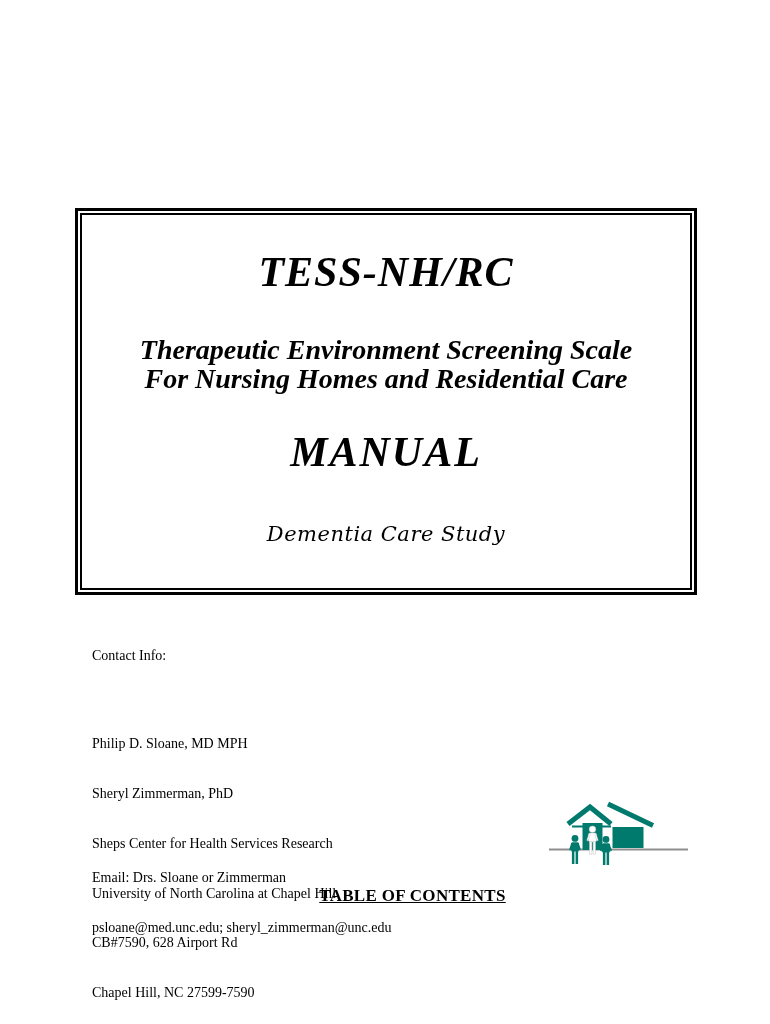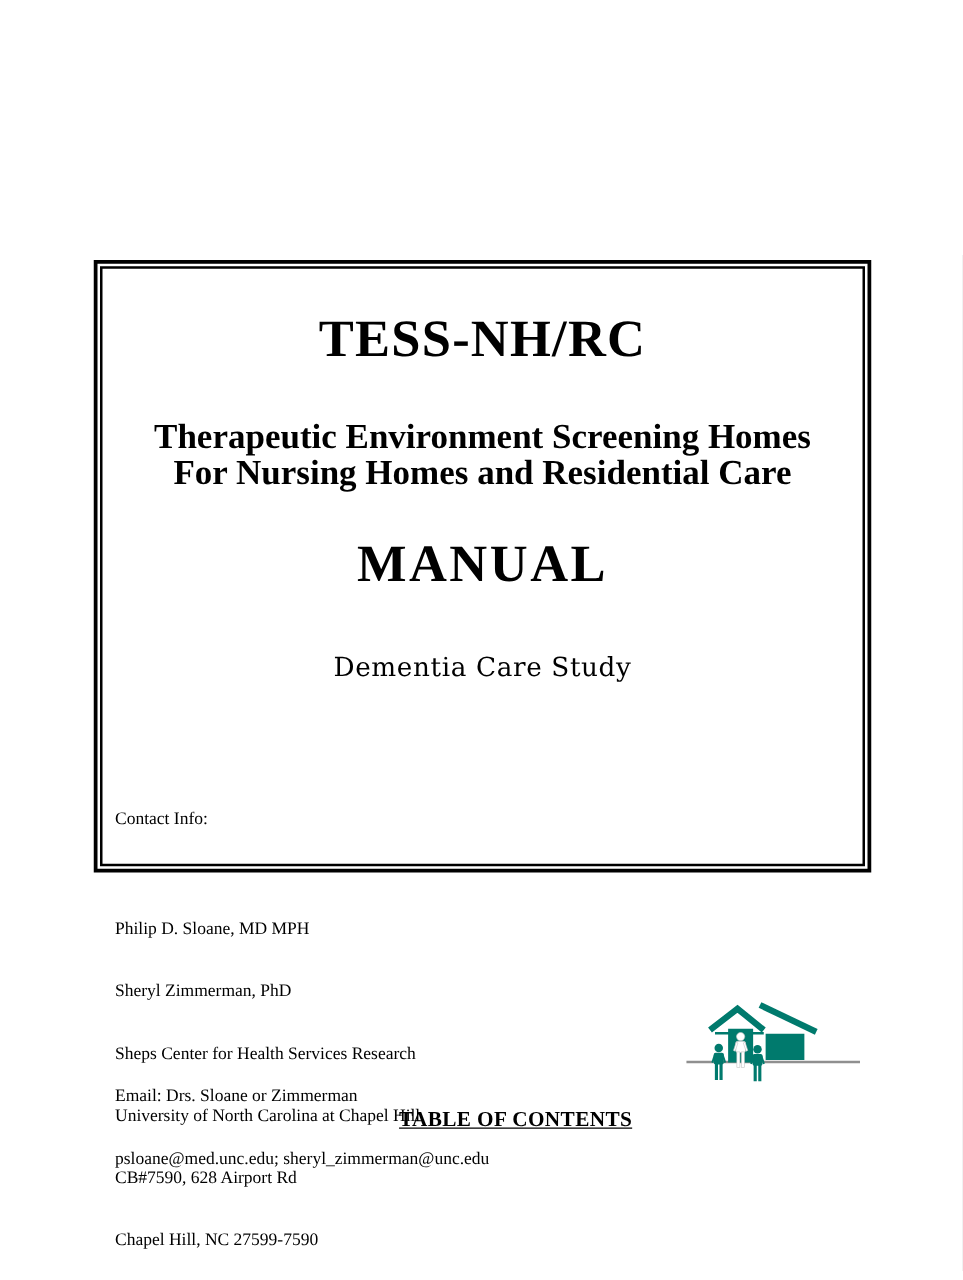--- a/index.html
+++ b/index.html
@@ -8,24 +8,25 @@
     width:770px;height:1024px;
     margin:0 auto;
     background:#ffffff;
     font-family:"Liberation Serif","DejaVu Serif",serif;
     color:#000;
     overflow:hidden;
   }
   
   .title-box{
     position:absolute;left:75px;top:208px;
-    width:622px;height:490px;
+    width:622px;height:387px;
     box-sizing:border-box;
     border:3px solid #000;
     padding:2px;
+    font-style:italic;
   }
   .title-box-inner{
     box-sizing:border-box;
     width:100%;height:100%;
     border:2px solid #000;
     position:relative;
   }
   .box-text{position:absolute;left:0;width:100%;text-align:center;}
   .acronym{top:36px;font-size:42px;line-height:42px;font-weight:bold;letter-spacing:1px;}
   .subtitle{top:120px;font-size:28px;line-height:29px;font-weight:bold;}
@@ -51,21 +52,21 @@
 </style>
 </head>
 <body>
 
 <div class="page">
 
   <div class="title-box">
     <div class="title-box-inner">
       <div class="box-text acronym">TESS-NH/RC</div>
       <div class="box-text subtitle">
-        <div>Therapeutic Environment Screening Homes</div>
+        <div>Therapeutic Environment Screening Scale</div>
         <div>For Nursing Homes and Residential Care</div>
       </div>
       <div class="box-text doc-type">MANUAL</div>
       <div class="box-text study">Dementia Care Study</div>
     </div>
   </div>
 
   <div class="textblock contact-heading">Contact Info:</div>
 
   <div class="textblock contact-lines">

